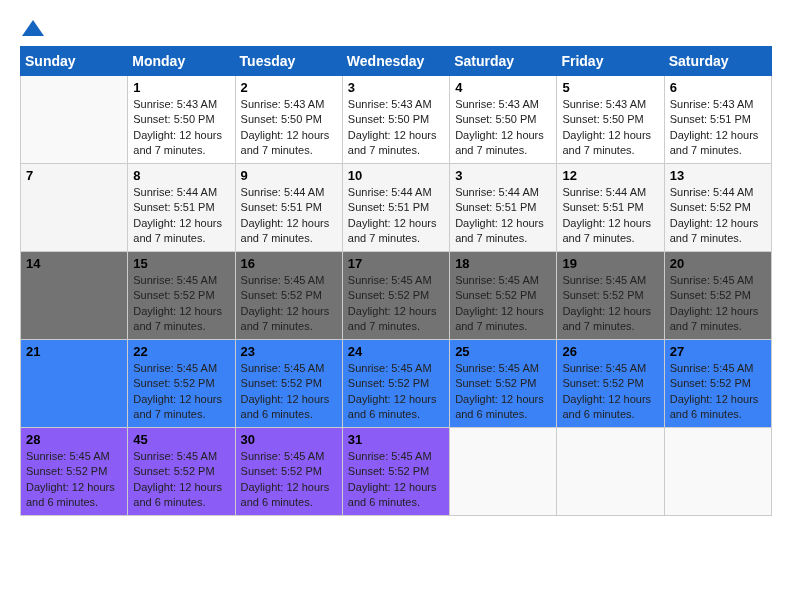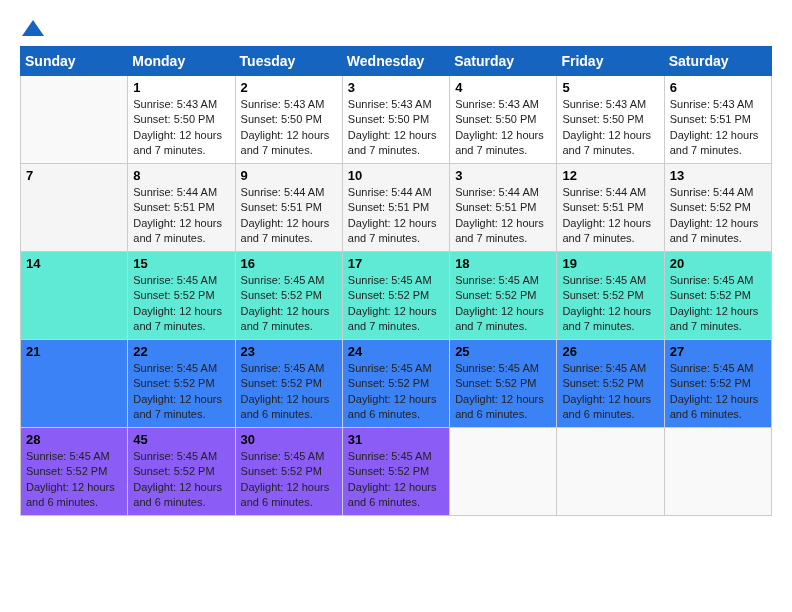--- a/index.html
+++ b/index.html
@@ -201,21 +201,21 @@
 and 7 minutes.</div>
         </td>
         <td>
           <div class="day-number">13</div>
           <div class="day-info" style="white-space: pre-line;">Sunrise: 5:44 AM
 Sunset: 5:52 PM
 Daylight: 12 hours
 and 7 minutes.</div>
         </td>
       </tr>
-      <tr style="background-color: #5eead4;">
+      <tr style="background-color: #737373;">
         <td>
           <div class="day-number">14</div>
         </td>
         <td>
           <div class="day-number">15</div>
           <div class="day-info" style="white-space: pre-line;">Sunrise: 5:45 AM
 Sunset: 5:52 PM
 Daylight: 12 hours
 and 7 minutes.</div>
         </td>

